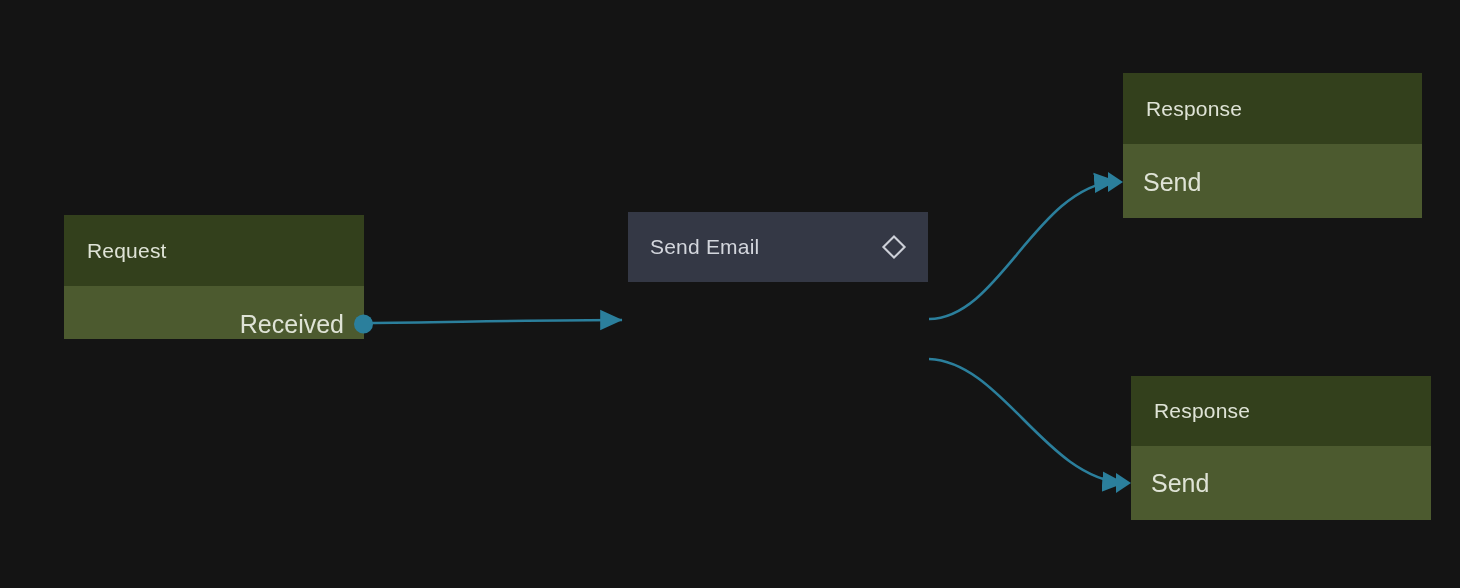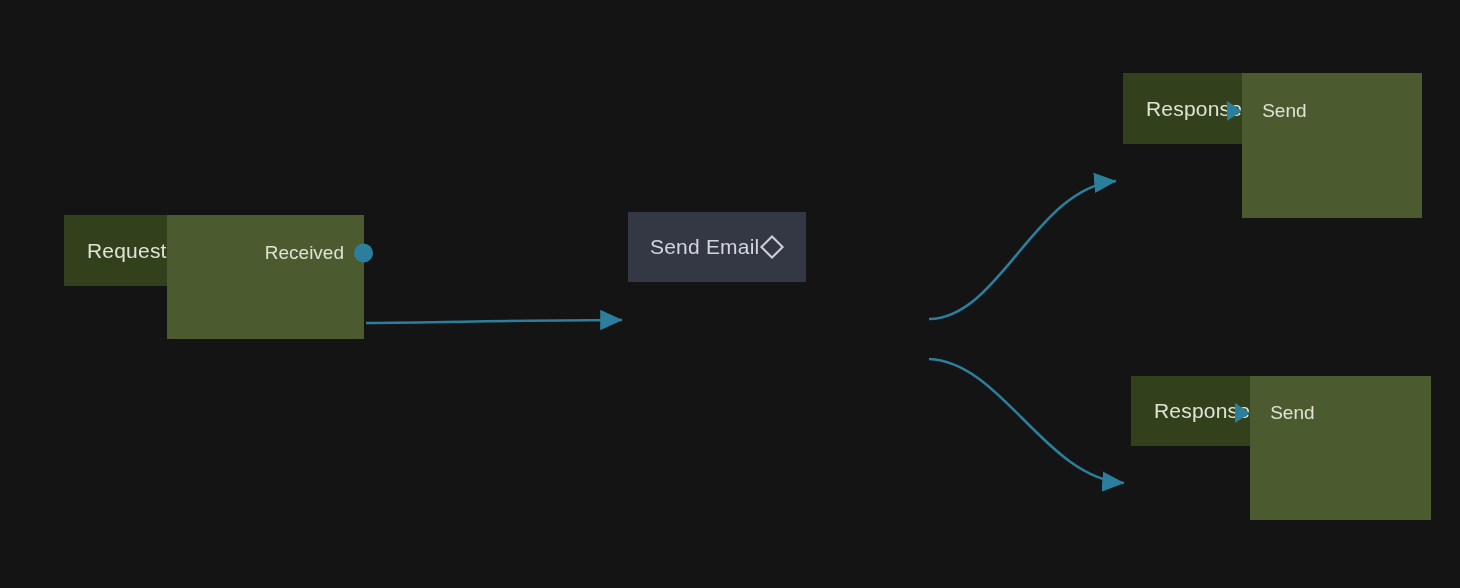--- a/index.html
+++ b/index.html
@@ -24,21 +24,21 @@
     position: absolute;
     left: 0;
     top: 0;
     width: 1460px;
     height: 588px;
     pointer-events: none;
   }
   .node {
     position: absolute;
     display: flex;
-    flex-direction: row;
+    flex-direction: column;
     box-sizing: border-box;
     border-radius: 30px;
   }
   .node-header {
     display: flex;
     align-items: center;
     justify-content: space-between;
     box-sizing: border-box;
   }
   .node-title {
@@ -49,21 +49,21 @@
   .node-body {
     position: relative;
     box-sizing: border-box;
     flex: 1 1 auto;
   }
   .port-row {
     position: absolute;
     display: flex;
     align-items: center;
     height: 26px;
-    font-size: 19px;
+    font-size: 25px;
     white-space: nowrap;
   }
   .port-row.out {
     right: 0;
     justify-content: flex-start;
   }
   .port-row.in {
     left: 0;
     justify-content: flex-start;
   }

